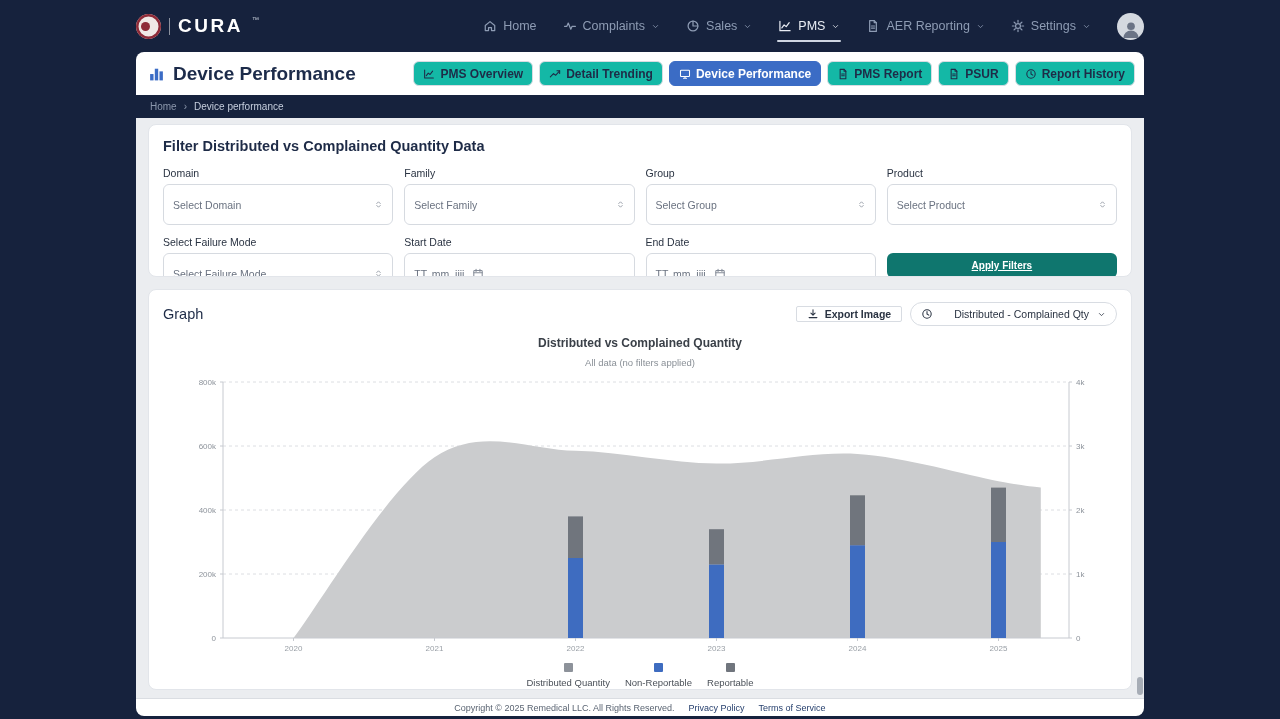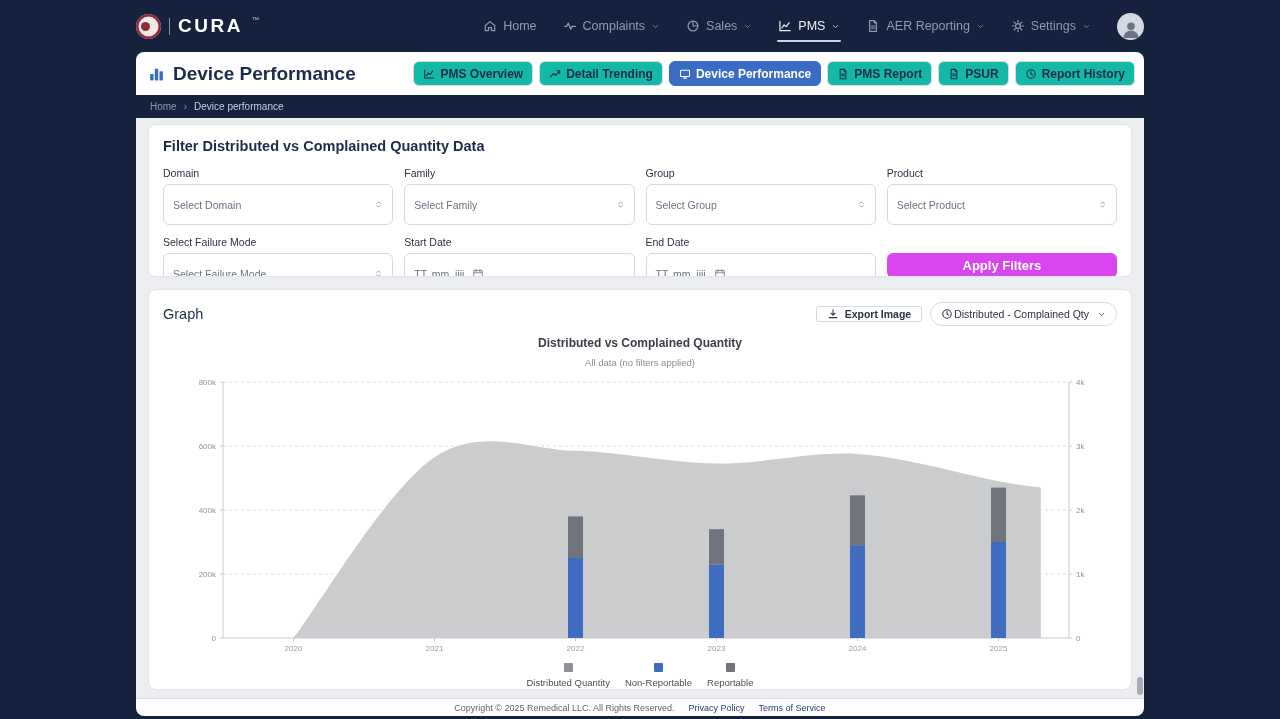--- a/index.html
+++ b/index.html
@@ -50,34 +50,34 @@
   .filter-card { height:153px; padding:13px 14px 14px; margin-bottom:12px; overflow:hidden; }
   .filter-title { font-size:14.5px; font-weight:700; color:#1e2b47; margin:0 0 13px; }
   .filter-grid { display:grid; grid-template-columns:repeat(4,1fr); column-gap:11px; row-gap:11px; }
   .field { display:flex; flex-direction:column; }
   .field-label { font-size:10.5px; color:#2a3342; height:13px; line-height:13px; margin-bottom:4px; }
   .control { height:41px; border:1px solid #d6dae0; border-radius:6px; background:#fff;
     display:flex; align-items:center; justify-content:space-between; padding:0 9px;
     font-size:10.5px; color:#6a7280; cursor:pointer; }
   .control.date { justify-content:flex-start; gap:8px; }
   .control .icon { color:#858c98; }
-  .apply-btn { height:25px; width:100%; background:#d946ef; border:none; border-radius:6px;
-    color:#fff; font-size:13px; font-weight:600; cursor:pointer; font-family:inherit; }
+  .apply-btn { height:25px; width:100%; background:#0f766e; border:none; border-radius:6px;
+    color:#fff; font-size:10px; font-weight:600; cursor:pointer; font-family:inherit;text-decoration:underline; }
   
   .graph-card { height:401px; padding:12px 14px 8px; overflow:hidden; }
   .graph-head { display:flex; align-items:center; justify-content:space-between; }
   .graph-title { font-size:14.5px; font-weight:400; color:#1e2b47; margin:0; }
   .graph-actions { display:flex; align-items:center; gap:8px; }
   .export-btn { height:16px; display:flex; align-items:center; gap:6px; padding:0 10px;
     border:1px solid #d8dce2; border-radius:2px; background:#fff; font-size:10.5px; font-weight:600;
     color:#2a3342; cursor:pointer; font-family:inherit; }
   .view-select { height:24px; min-width:186px; display:flex; align-items:center;
     justify-content:space-between; gap:8px; padding:0 10px; border:1px solid #d8dce2;
     border-radius:12px; background:#fff; font-size:10.5px; color:#2a3342; cursor:pointer; }
-  .vs-left { display:flex; align-items:center; gap:1px; }
+  .vs-left { display:flex; align-items:center; gap:21px; }
   .chart-title { text-align:center; font-size:12px; font-weight:700; color:#3a4048; margin-top:10px; }
   .chart-subtitle { text-align:center; font-size:9.5px; color:#8a9097; margin-top:7px; }
   #chart { display:block; margin:6px auto 0; }
   .legend { display:flex; justify-content:center; align-items:center; gap:15px; margin-top:1px; }
   .legend-item { display:flex; align-items:center; gap:5px; font-size:9.5px; color:#4a5058; cursor:pointer;flex-direction:column; }
   .legend-swatch { width:9px; height:9px; border-radius:1px; display:inline-block; }
   .scroll-thumb { position:absolute; right:1px; bottom:3px; width:6px; height:18px;
     border-radius:3px; background:#a7adb6; cursor:pointer; }
   
   .footer { height:18px; background:#ffffff; border-top:1px solid #dadde2;

